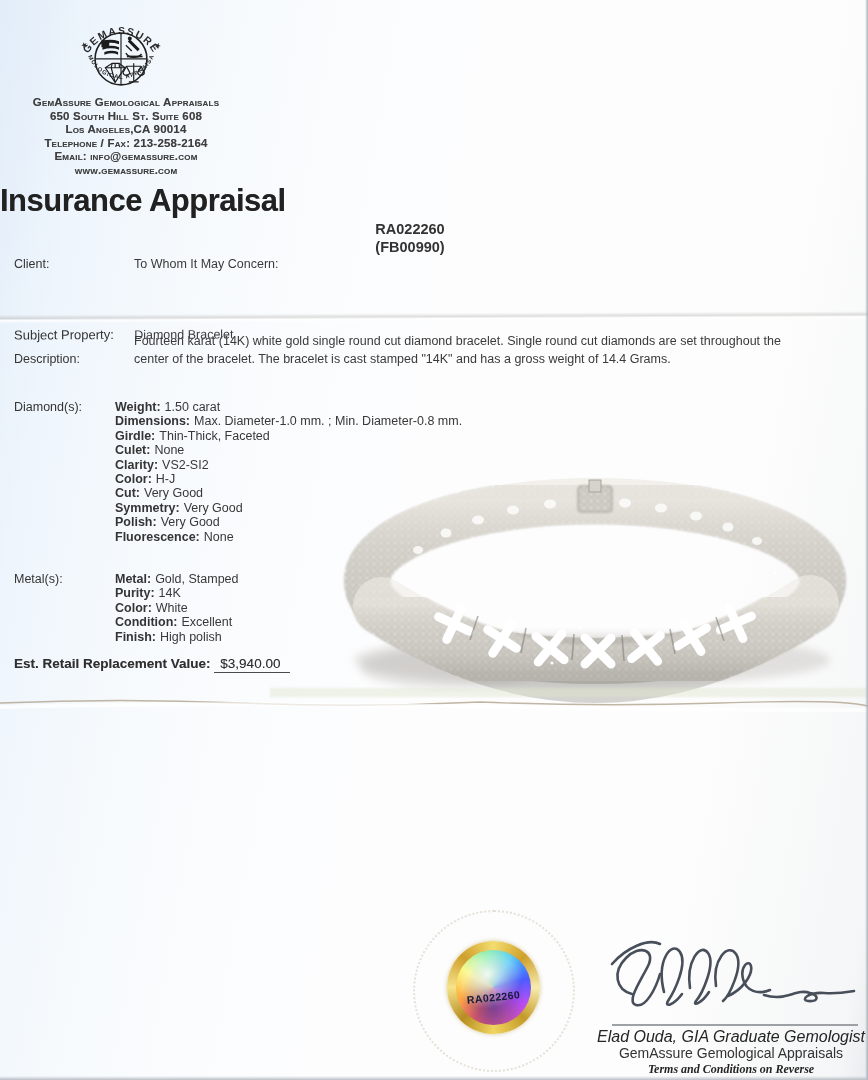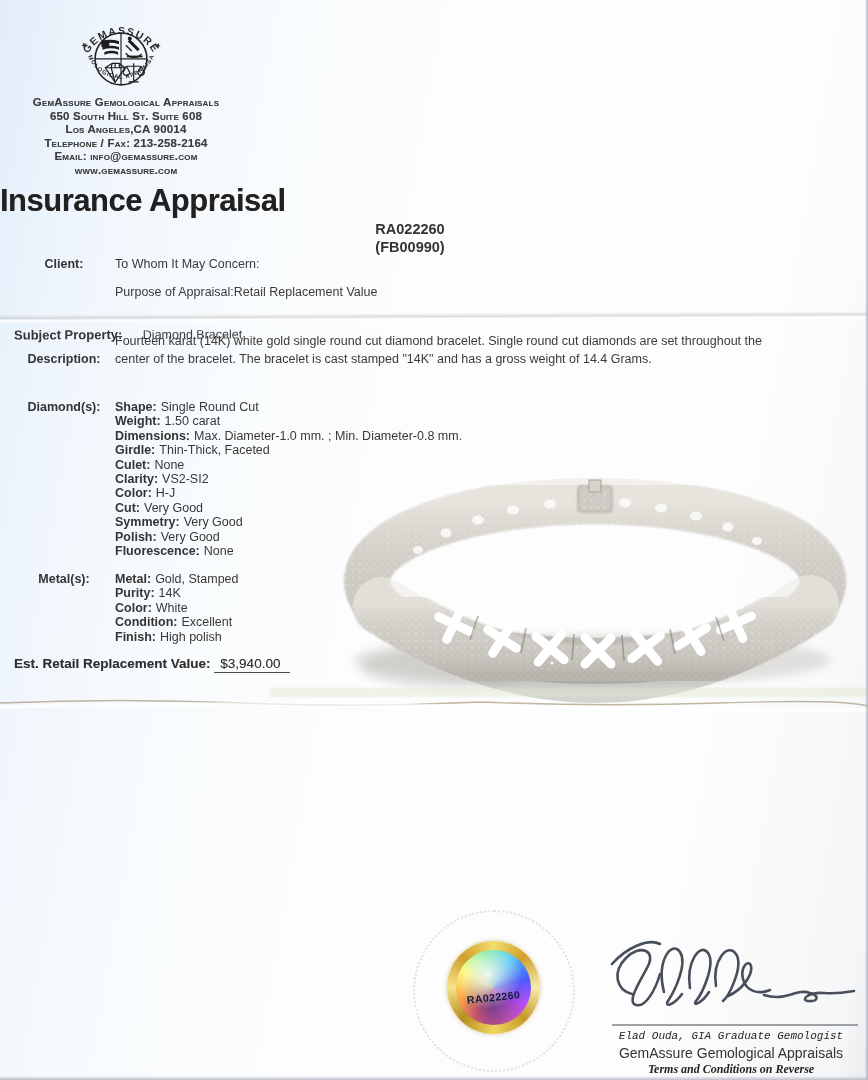--- a/index.html
+++ b/index.html
@@ -14,22 +14,22 @@
   .soft{text-shadow:0 0 .5px rgba(70,70,70,.45);}
   
   .letterhead{left:0px;top:96px;width:252px;text-align:center;
     font-size:11.5px;font-weight:700;letter-spacing:.2px;line-height:13.6px;
     font-variant:small-caps;color:#3d3d3d;}
   
   .title{left:0;top:183px;width:820px;text-align:left;
     font-size:31px;font-weight:700;color:#212121;letter-spacing:-.5px;}
   .subnum{left:0;width:820px;text-align:center;font-size:14.5px;font-weight:700;color:#333;}
   
-  .flabel{font-weight:700;font-size:12.5px;color:#343434;text-align:center;}
-  .fval{font-size:12.5px;color:#3a3a3a;}
+  .flabel{font-weight:400;font-size:12.5px;color:#343434;}
+  .fval{font-size:12.5px;color:#3a3a3a;margin-left:19px;}
   .col-label{left:14px;width:100px;}
   .col-val{left:115px;}
   .prop{font-size:12.5px;line-height:14.4px;white-space:nowrap;}
   .prop b{font-weight:700;margin-right:4px;color:#343434;}
   .twoline{line-height:14.5px;font-size:12.5px;}
   .desc{width:678px;line-height:18px;font-size:12.5px;}
   .valuation{left:14px;top:656px;font-size:13.5px;font-weight:700;color:#2f2f2f;}
   .valuation .amount{font-weight:400;border-bottom:1.6px solid #4a4a4a;padding:0 10px 1px 6px;}
   
   .crease1{left:0;top:313px;width:868px;height:9px;
@@ -51,21 +51,21 @@
     background:
       radial-gradient(circle at 42% 32%, rgba(255,255,255,.9), rgba(255,255,255,0) 52%),
       radial-gradient(ellipse at 50% 72%, rgba(18,40,150,.6), rgba(18,40,150,0) 62%),
       conic-gradient(from 210deg,#ff5f5f,#ffae42,#f9f55e,#62e88a,#45c6f5,#4b5dff,#c44ef7,#ff5f9e,#ff5f5f);
     overflow:hidden;}
   .hologram .serial{position:absolute;left:0;top:54%;width:100%;text-align:center;
     transform:rotate(-6deg);font-size:10.5px;font-weight:700;color:#131c38;letter-spacing:.4px;}
   
   .sigline{left:612px;top:1024px;width:246px;height:1.6px;background:#8d9297;opacity:.85;}
   .sigtext{left:597px;top:1028px;width:268px;text-align:center;}
-  .signer{font-family:Liberation Mono, monospace;font-style:italic;font-size:11px;color:#242424;line-height:17px;}
+  .signer{font-family:Liberation Sans, sans-serif;font-style:italic;font-size:16px;color:#242424;line-height:17px;}
   .sigcompany{font-size:14px;color:#333;line-height:16px;}
   .sigterms{font-family:"Liberation Serif","DejaVu Serif",serif;font-style:italic;font-weight:700;font-size:12px;color:#242424;line-height:16px;}
   .sealtext{text-transform:uppercase;font-family:"Liberation Sans",sans-serif;font-weight:700;}
 </style>
 </head>
 <body>
 
 <div id="page">
 
   <svg class="abs" style="left:72px;top:10px" width="98" height="92" viewBox="0 0 100 94">
@@ -122,36 +122,34 @@
     <div>www.gemassure.com</div>
   </div>
 
   <div class="abs title soft">Insurance Appraisal</div>
   <div class="abs subnum" style="top:221px">RA022260</div>
   <div class="abs subnum" style="top:239px">(FB00990)</div>
 
   <div class="abs flabel col-label" style="top:257px">Client:</div>
   <div class="abs fval col-val" style="top:257px">To Whom It May Concern:</div>
   <div class="abs fval col-val twoline" style="top:285px">
-    <div>Purpose of Appraisal:Retail Replacement Value</div>
   </div>
 
   <div class="abs crease1"></div>
 
   <div class="abs" style="left:14px;top:325px;transform:rotate(-.3deg)">
     <span class="flabel" style="font-size:13px">Subject Property:</span>
     <span class="fval" style="margin-left:16px">Diamond Bracelet</span>
   </div>
 
   <div class="abs flabel col-label" style="top:352px">Description:</div>
   <div class="abs fval col-val desc" style="top:332px">Fourteen karat (14K) white gold single round cut diamond bracelet. Single round cut diamonds are set throughout the center of the bracelet. The bracelet is cast stamped "14K" and has a gross weight of 14.4 Grams.</div>
 
   <div class="abs flabel col-label" style="top:400px">Diamond(s):</div>
   <div class="abs col-val" style="top:400px">
-    <div class="prop"><b>Shape:</b><span>Single Round Cut</span></div>
     <div class="prop"><b>Weight:</b><span>1.50 carat</span></div>
     <div class="prop"><b>Dimensions:</b><span>Max. Diameter-1.0 mm. ; Min. Diameter-0.8 mm.</span></div>
     <div class="prop"><b>Girdle:</b><span>Thin-Thick, Faceted</span></div>
     <div class="prop"><b>Culet:</b><span>None</span></div>
     <div class="prop"><b>Clarity:</b><span>VS2-SI2</span></div>
     <div class="prop"><b>Color:</b><span>H-J</span></div>
     <div class="prop"><b>Cut:</b><span>Very Good</span></div>
     <div class="prop"><b>Symmetry:</b><span>Very Good</span></div>
     <div class="prop"><b>Polish:</b><span>Very Good</span></div>
     <div class="prop"><b>Fluorescence:</b><span>None</span></div>

